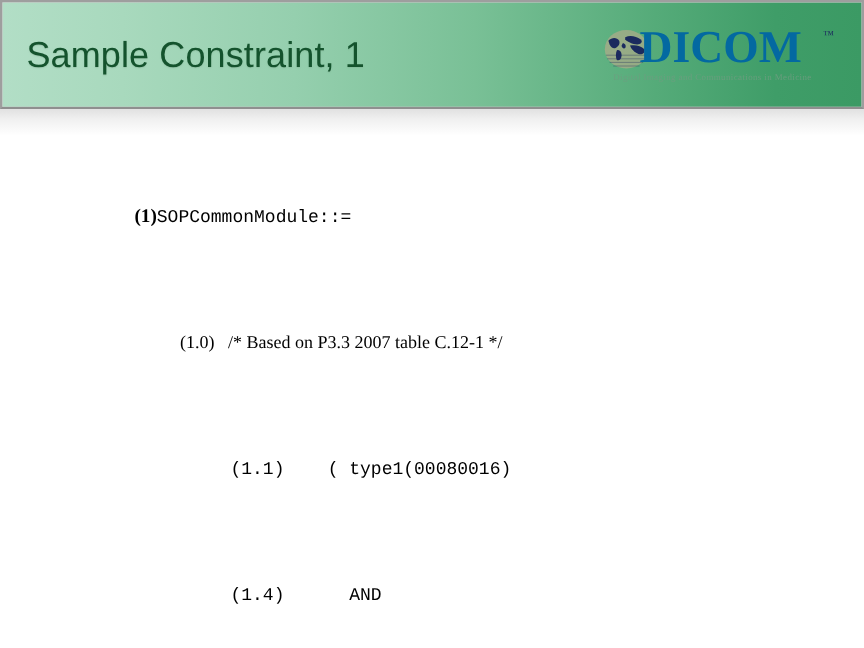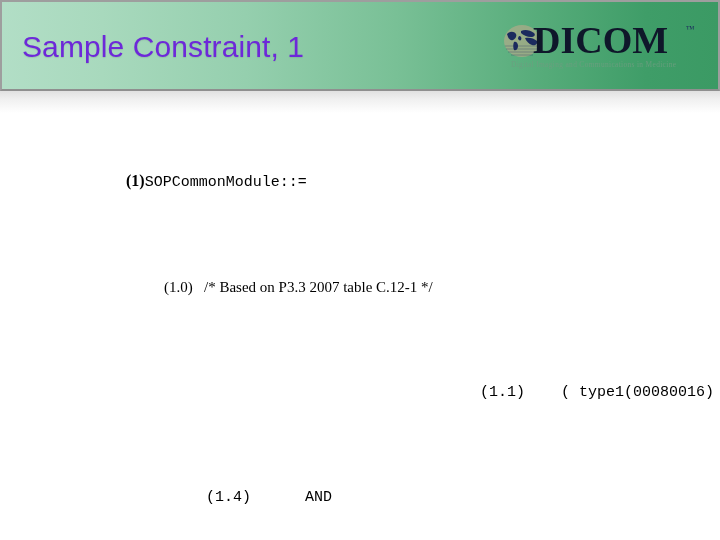--- a/index.html
+++ b/index.html
@@ -54,21 +54,21 @@
                 rgba(255,255,255,1) 100%);
   }
 
   .slide-title {
     position: absolute;
     left: 22px;
     top: 30px;
     font-family: "Liberation Sans", sans-serif;
     font-size: 30px;
     font-weight: 400;
-    color: #6d28d9;
+    color: #14532d;
     letter-spacing: 0.1px;
     white-space: nowrap;
     text-shadow: 0 1px 1px rgba(120,160,135,0.35);
   }
 
   
   .logo {
     position: absolute;
     left: 503px;
     top: 22px;
@@ -86,21 +86,21 @@
     width: 38px;
     height: 34px;
   }
   .logo-word {
     position: absolute;
     left: 30px;
     top: -2px;
     font-family: "Liberation Serif", serif;
     font-size: 38px;
     font-weight: 700;
-    color: #0f172a;
+    color: #0369a1;
     letter-spacing: 0px;
     line-height: 40px;
     white-space: nowrap;
   }
   .logo-tm {
     position: absolute;
     left: 183px;
     top: 2px;
     font-family: "Liberation Serif", serif;
     font-size: 9px;
@@ -115,21 +115,21 @@
     font-size: 7.4px;
     color: #6e9d80;
     letter-spacing: 0.35px;
     white-space: nowrap;
     opacity: 0.85;
   }
 
   
   .content {
     position: absolute;
-    left: 14px;
+    left: 0;
     top: 113px;
     width: 664px;
     height: 427px;
   }
   .code-block {
     position: absolute;
     left: 40px;
     top: 15px;
     width: 660px;
     font-family: "Liberation Mono", monospace;
@@ -187,21 +187,21 @@
     <div class="code-block">
 
       <div class="code-line">
         <span class="lead-num">(1)</span><span>SOPCommonModule::=</span>
       </div>
 
       <div class="code-line" style="padding-left:80px;font-family:Liberation Serif, serif;">
         <span>(1.0)</span><span>   /* Based on P3.3 2007 table C.12-1 */</span>
       </div>
 
-      <div class="code-line" style="padding-left:80px;text-align:right;">
+      <div class="code-line" style="padding-left:80px;">
         <span>(1.1)</span><span>    ( type1(00080016)</span>
       </div>
 
       <div class="code-line" style="padding-left:80px;">
         <span>(1.4)</span><span>      AND</span>
       </div>
 
     </div>
   </div>
 

